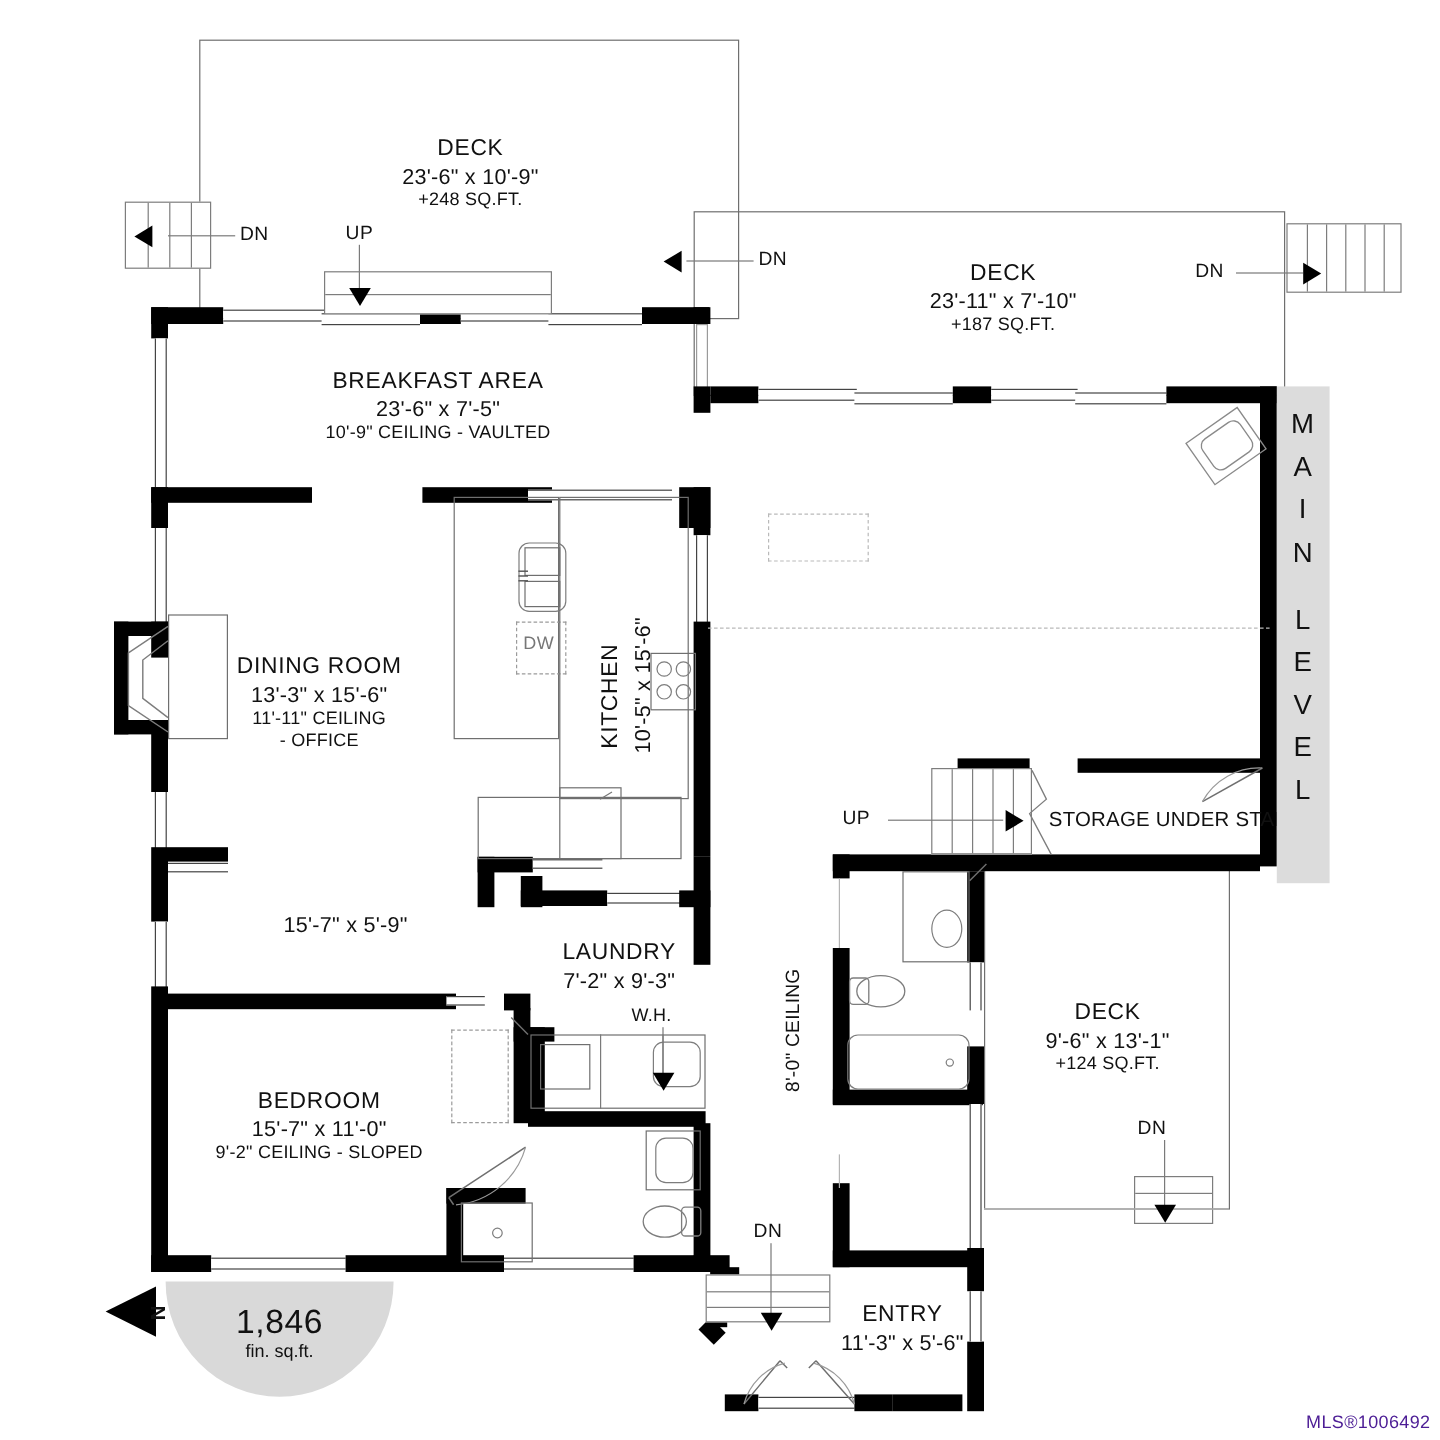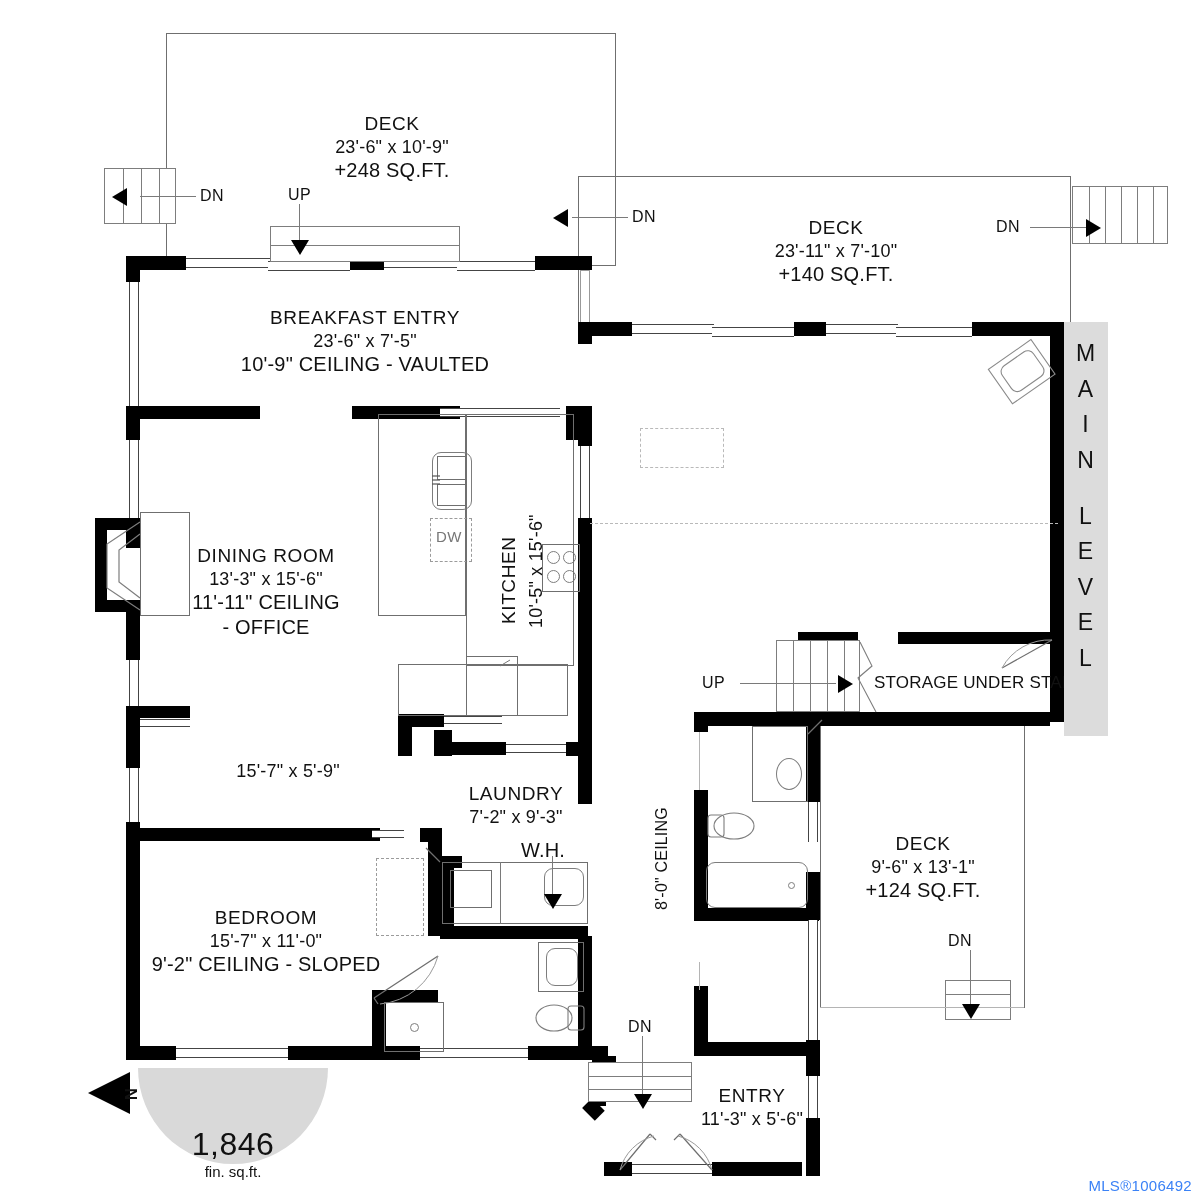--- a/index.html
+++ b/index.html
@@ -11,21 +11,21 @@
   .thin{position:absolute;border:1px solid #6f6f6f;box-sizing:border-box;background:transparent;}
   .thin2{position:absolute;border:1px solid #9a9a9a;box-sizing:border-box;background:transparent;}
   .line{position:absolute;background:#7a7a7a;}
   .lineLt{position:absolute;background:#b4b4b4;}
   .win{position:absolute;background:#fff;border-top:1px solid #444;border-bottom:1px solid #444;box-sizing:border-box;}
   .winV{position:absolute;background:#fff;border-left:1px solid #444;border-right:1px solid #444;box-sizing:border-box;}
 
   .lbl{position:absolute;white-space:nowrap;line-height:1.25;}
   .lbl .t1{font-size:19px;letter-spacing:.6px;}
   .lbl .t2{font-size:18px;letter-spacing:.2px;}
-  .lbl .t3{font-size:20px;letter-spacing:.2px;}
+  .lbl .t3{font-size:15px;letter-spacing:.2px;}
   .ctr{text-align:center;transform:translateX(-50%);}
 
   .mini{position:absolute;font-size:16px;letter-spacing:.4px;text-align:right;}
 
   
   .rot90{transform-origin:0 0;transform:rotate(-90deg);}
 
   
   .stairs{position:absolute;border:1px solid #7d7d7d;box-sizing:border-box;background:#fff;}
   .stepV{position:absolute;width:1px;background:#7d7d7d;top:0;bottom:0;}
@@ -40,27 +40,27 @@
   
   #levelTab{position:absolute;background:#dcdcdc;display:flex;flex-direction:column;
             align-items:center;justify-content:flex-start;}
   #levelTab span{font-size:23px;letter-spacing:1px;line-height:1.55;}
   #levelTab .gap{height:20px;}
 
   
   #sqftBadge{position:absolute;background:#d9d9d9;border-radius:50% 50% 50% 50%/100% 100% 0 0;
              transform:rotate(180deg);}
   #sqftInner{position:absolute;text-align:center;width:100%;}
-  #sqftInner .big{font-size:32px;letter-spacing:.5px;margin-top:40px;}
+  #sqftInner .big{font-size:28px;letter-spacing:.5px;}
   #sqftInner .sm{font-size:15px;}
   #northArrow{position:absolute;width:0;height:0;border-top:21px solid transparent;
               border-bottom:21px solid transparent;border-right:42px solid #000;}
   #northN{position:absolute;font-size:17px;font-weight:bold;transform:rotate(-90deg);}
 
-  #mls{position:absolute;right:8px;bottom:6px;font-size:15px;color:#3b82f6;letter-spacing:.3px;}
+  #mls{position:absolute;right:8px;bottom:6px;font-size:15px;color:#4c1d95;letter-spacing:.3px;}
 
   .dashbox{position:absolute;border:1.5px dashed #9b9b9b;box-sizing:border-box;}
   .dashboxL{position:absolute;border:1.5px dashed #b9b9b9;box-sizing:border-box;}
   .dashline{position:absolute;border-top:1px dashed #b9b9b9;}
   .rndbox{position:absolute;border:1px solid #7d7d7d;border-radius:9px;box-sizing:border-box;}
   .oval{position:absolute;border:1px solid #7d7d7d;border-radius:50%;box-sizing:border-box;}
   svg.ov{position:absolute;overflow:visible;}
 </style>
 </head>
 <body>
@@ -307,25 +307,25 @@
 
   <div class="lbl ctr" style="left:392px;top:112px;">
     <div class="t1">DECK</div>
     <div class="t2">23'-6" x 10'-9"</div>
     <div class="t3">+248 SQ.FT.</div>
   </div>
 
   <div class="lbl ctr" style="left:836px;top:216px;">
     <div class="t1">DECK</div>
     <div class="t2">23'-11" x 7'-10"</div>
-    <div class="t3">+140 SQ.FT.</div>
+    <div class="t3">+187 SQ.FT.</div>
   </div>
 
   <div class="lbl ctr" style="left:365px;top:306px;">
-    <div class="t1">BREAKFAST ENTRY</div>
+    <div class="t1">BREAKFAST AREA</div>
     <div class="t2">23'-6" x 7'-5"</div>
     <div class="t3">10'-9" CEILING - VAULTED</div>
   </div>
 
 
   <div class="lbl ctr" style="left:266px;top:544px;">
     <div class="t1">DINING ROOM</div>
     <div class="t2">13'-3" x 15'-6"</div>
     <div class="t3">11'-11" CEILING</div>
     <div class="t3">- OFFICE</div>

